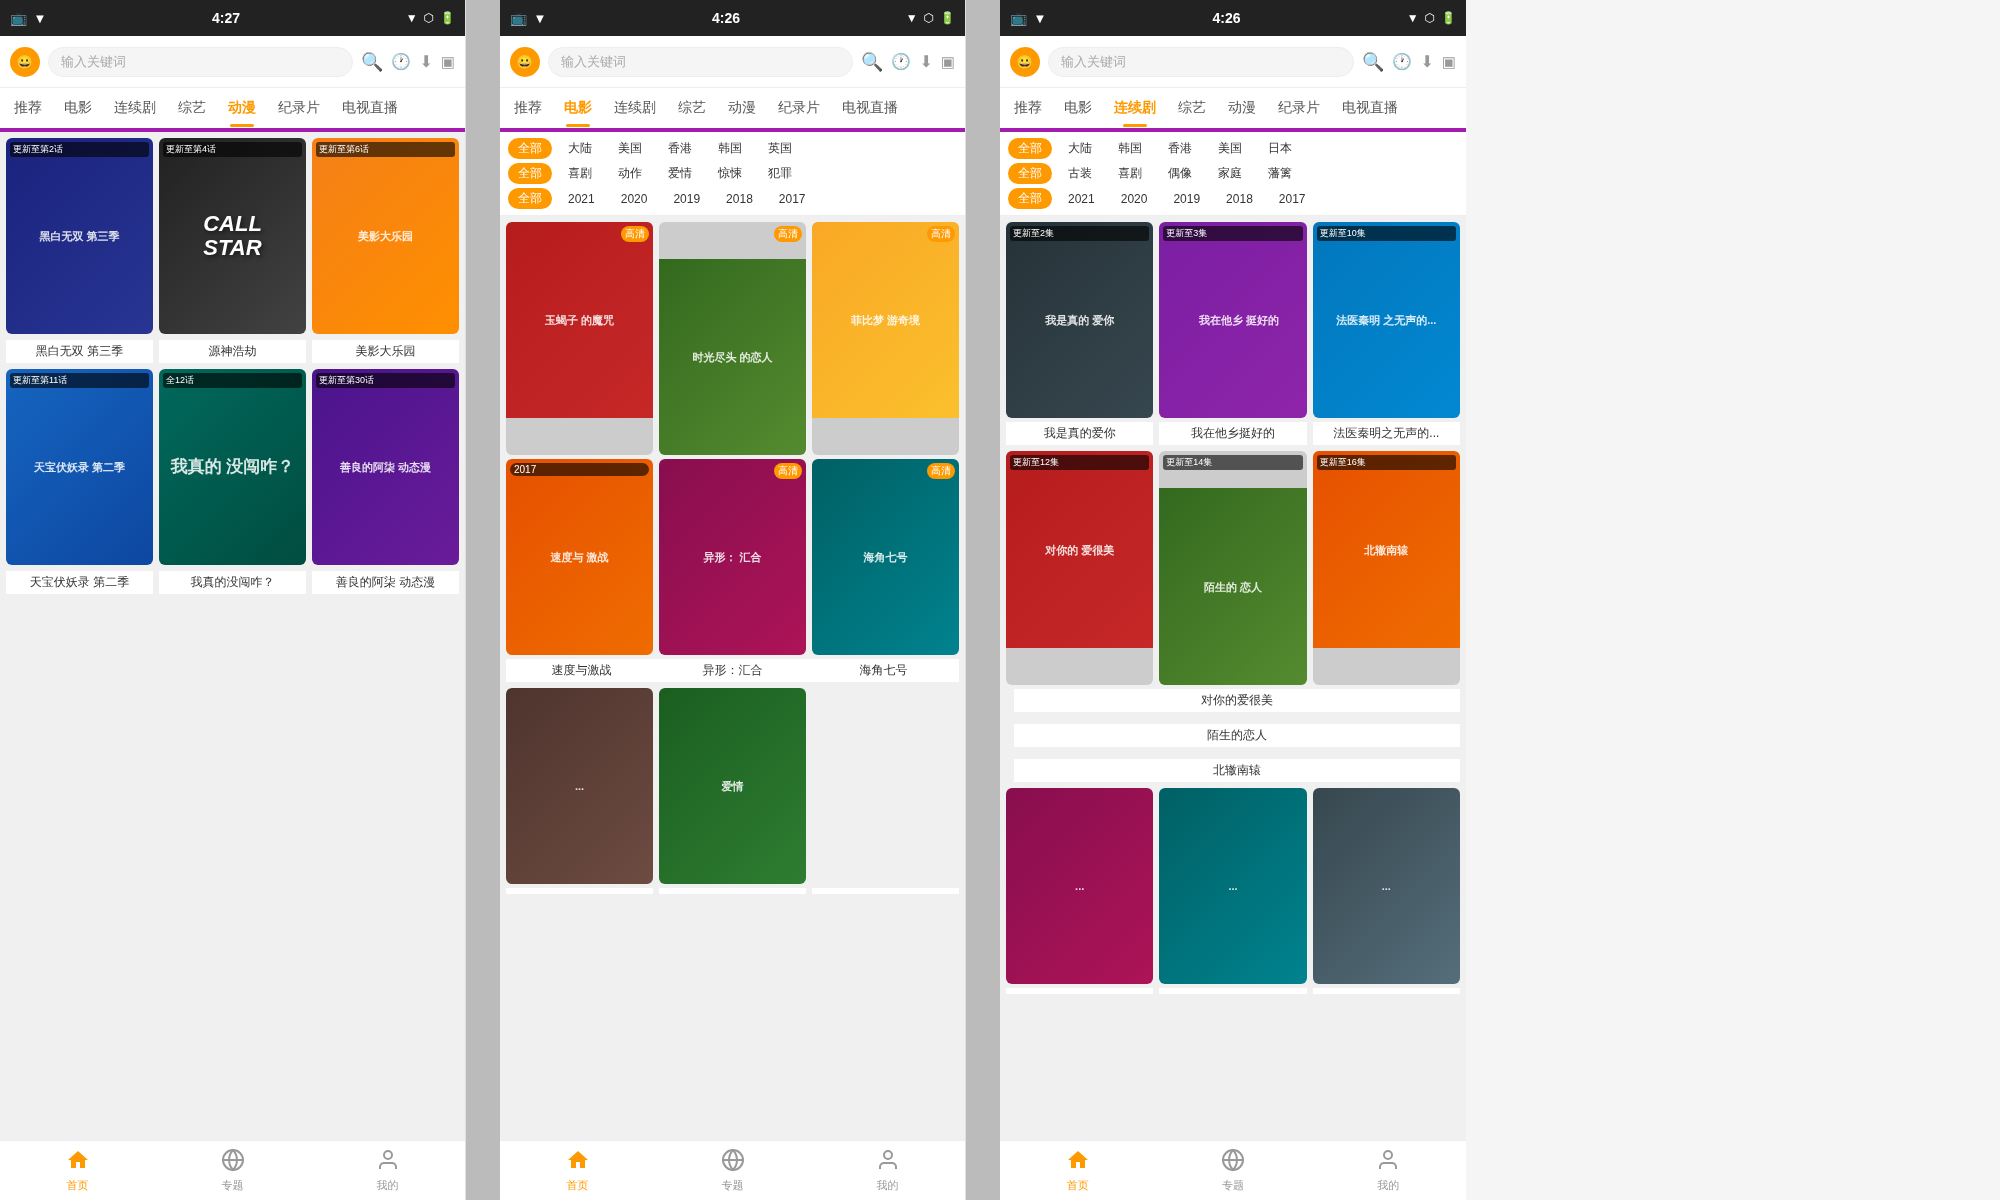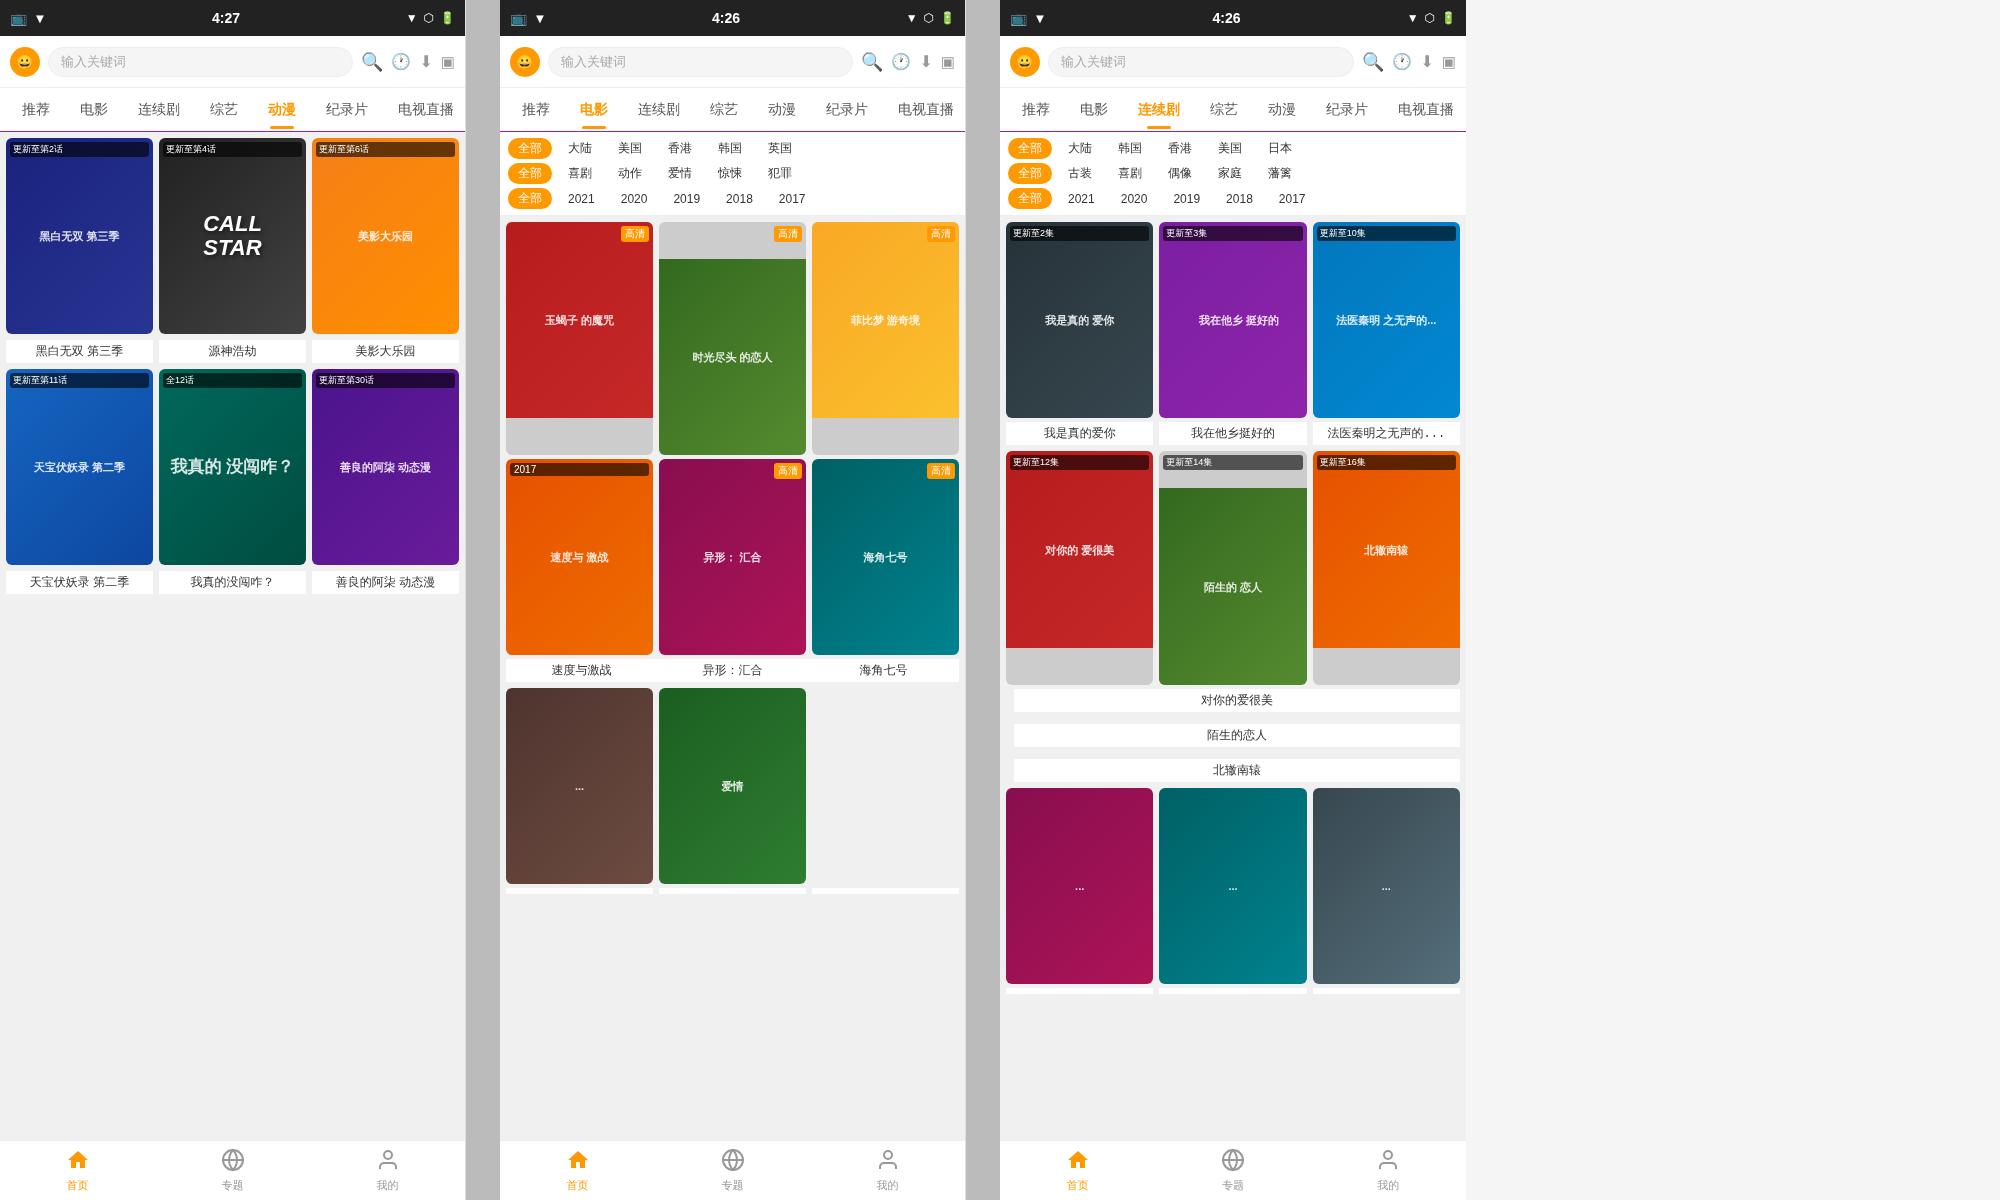--- a/index.html
+++ b/index.html
@@ -80,23 +80,23 @@
       font-size: 18px;
     }
     .search-icons span { cursor: pointer; }
 
     
     .nav-tabs {
       height: 44px;
       background: #fff;
       display: flex;
       align-items: center;
-      padding: 0 12px;
-      gap: 10px;
-      border-bottom: 1px solid #a21caf;
+      padding: 0 4px;
+      gap: 2px;
+      border-bottom: 4px solid #a21caf;
       overflow: hidden;
     }
     .nav-tab {
       padding: 8px 10px;
       font-size: 14px;
       color: #555;
       cursor: pointer;
       white-space: nowrap;
       position: relative;
     }
@@ -177,21 +177,21 @@
       text-align: center;
     }
     .movie-card-badge {
       position: absolute;
       top: 4px;
       right: 4px;
       background: rgba(0,0,0,0.6);
       color: #fff;
       font-size: 10px;
       padding: 1px 4px;
-      border-radius: 3px;
+      border-radius: 8px;
     }
     .movie-card-badge.hd {
       background: #f90;
       color: #fff;
     }
     .movie-card-badge.year {
       background: rgba(0,0,0,0.6);
     }
     .movie-card-badge.ep {
       position: absolute;
@@ -622,21 +622,21 @@
             <div class="movie-card-badge ep">更新至3集</div>
           </div>
           <div class="movie-card">
             <div class="movie-card-placeholder c18">
               <span style="font-size: 11px; color: rgba(255, 255, 255, 0.85); text-align: center; padding: 4px; line-height: 1.3;">法医秦明
 之无声的...</span>
             </div>
             <div class="movie-card-badge ep">更新至10集</div>
           </div>
         </div>
-        <div style="display: grid; grid-template-columns: repeat(3, 1fr); gap: 6px; margin-bottom: 6px; font-family: Liberation Mono, monospace;">
+        <div style="display: grid; grid-template-columns: repeat(3, 1fr); gap: 6px; margin-bottom: 6px;">
           <div class="movie-card-title">我是真的爱你</div>
           <div class="movie-card-title">我在他乡挺好的</div>
           <div class="movie-card-title">法医秦明之无声的...</div>
         </div>
         <div class="movie-grid" style="margin-bottom: 4px;">
           <div class="movie-card">
             <div class="movie-card-placeholder c7">
               <span style="font-size: 11px; color: rgba(255, 255, 255, 0.85); text-align: center; padding: 4px; line-height: 1.3;">对你的
 爱很美</span>
             </div>

